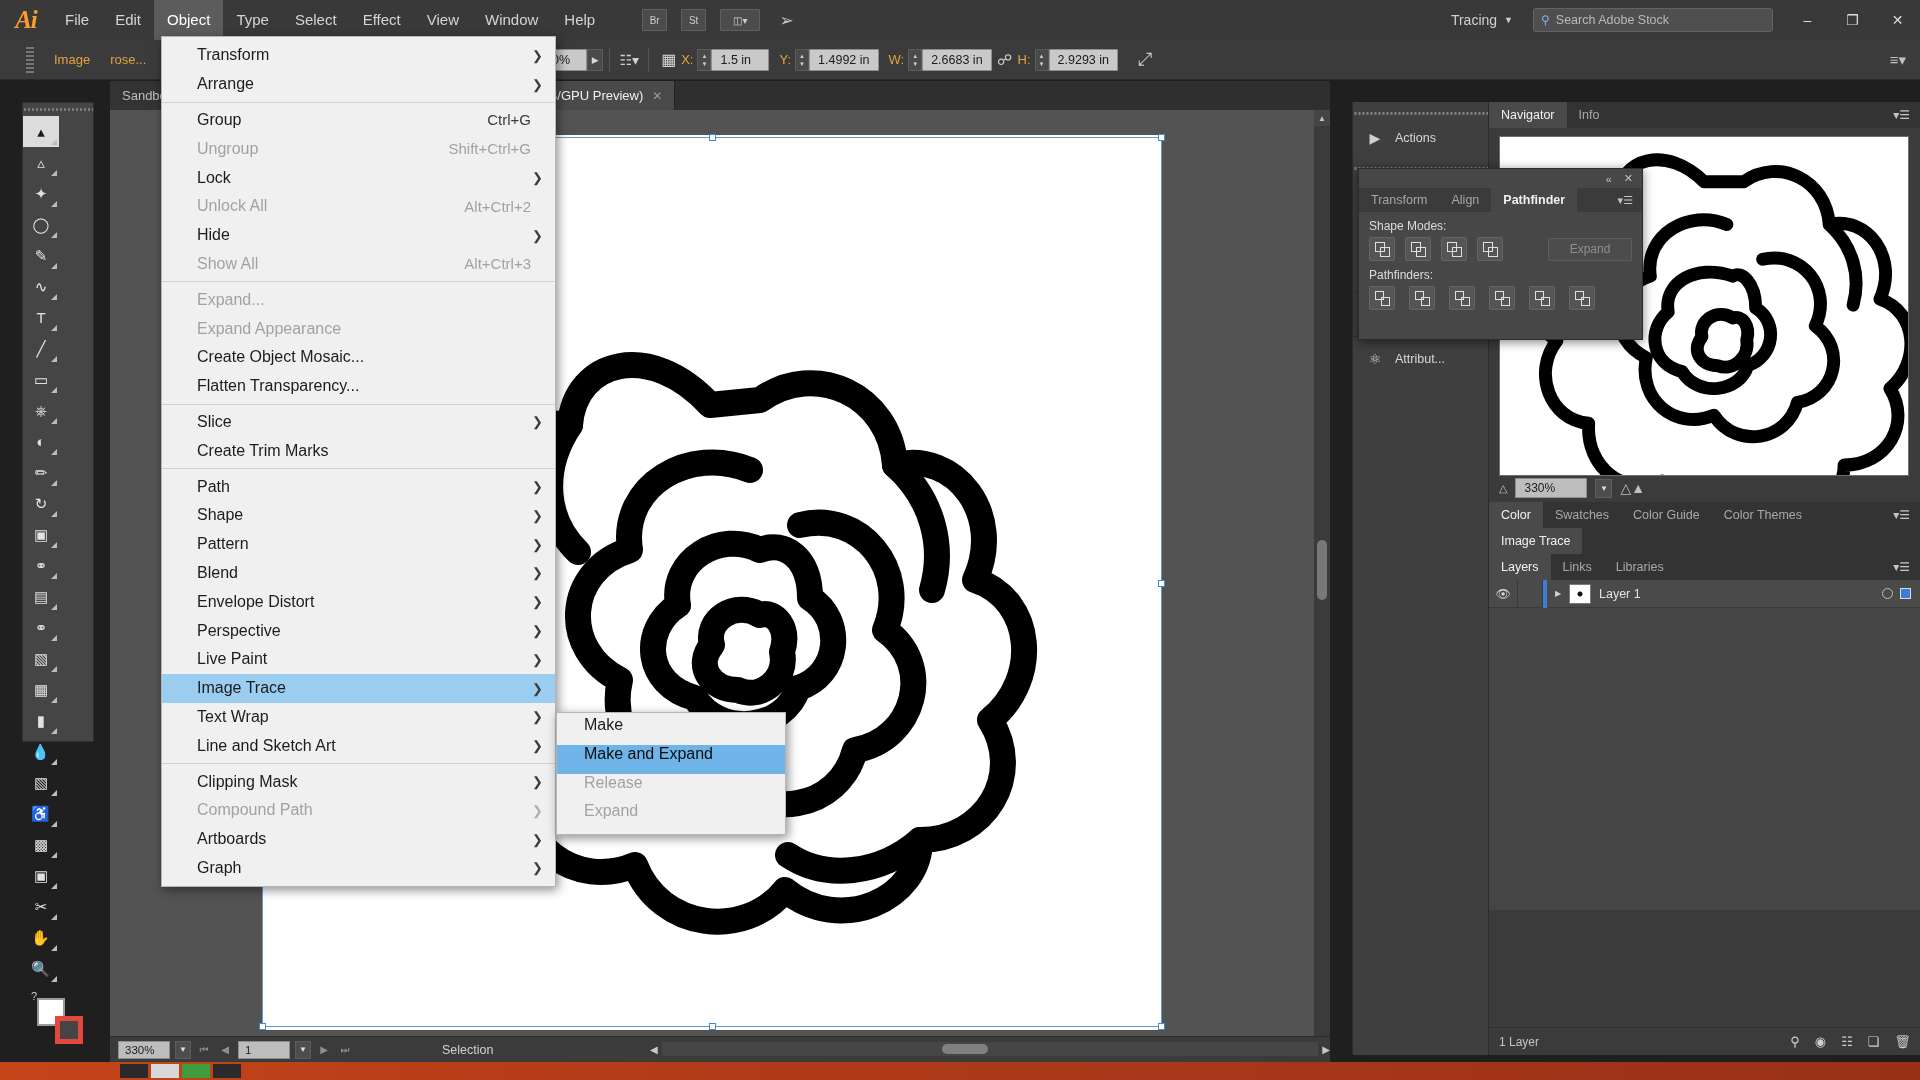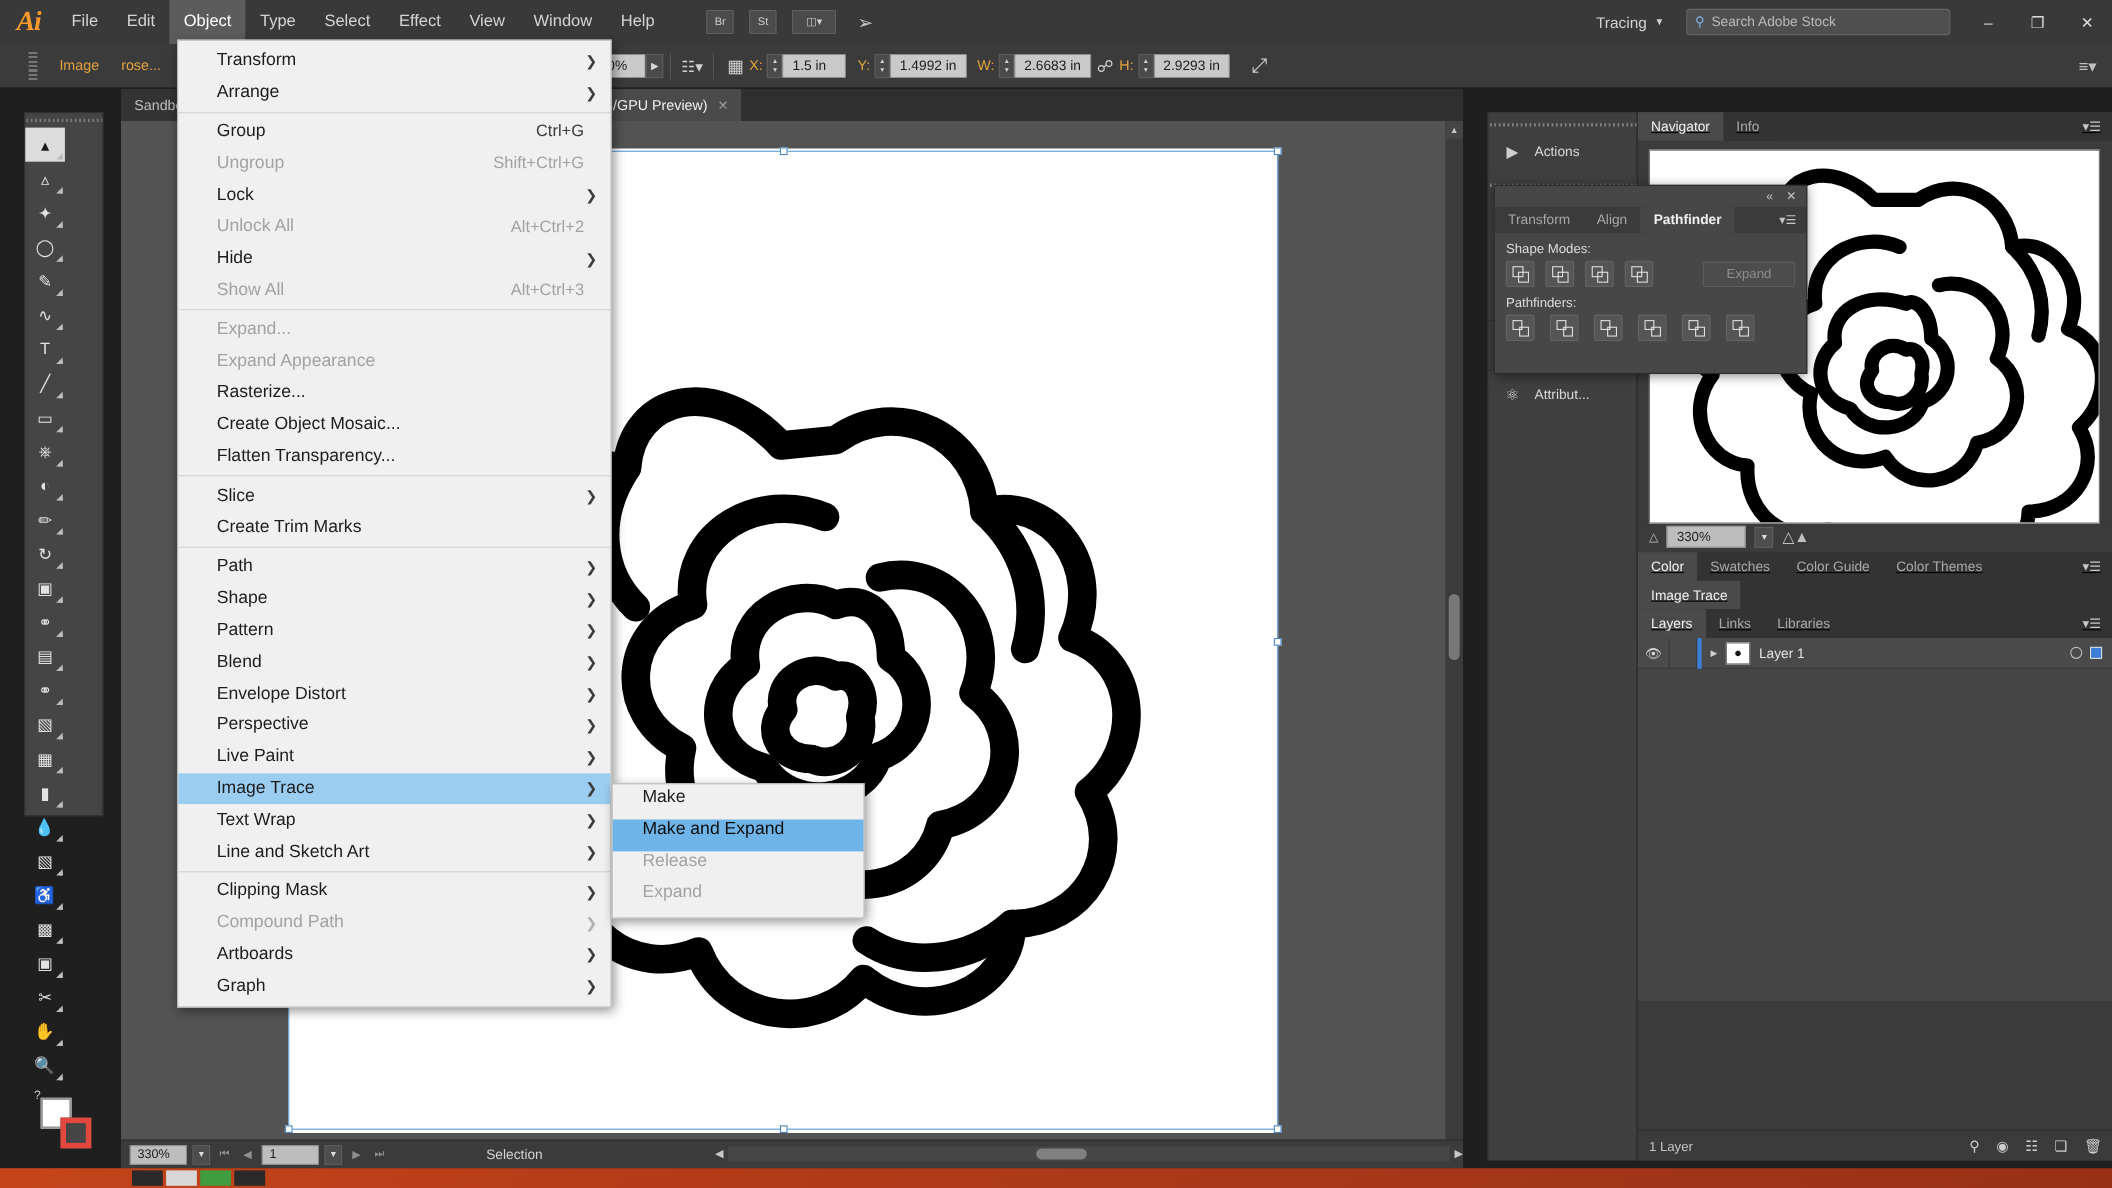--- a/index.html
+++ b/index.html
@@ -177,21 +177,21 @@
     color: #d8d8d8; font-size: 12.5px;
   }
   .rail-ico { width: 22px; height: 20px; display:flex;align-items:center;justify-content:center; color: #cfcfcf; font-size: 14px; }
   .rail-div { height: 1px; background: #323232; margin: 3px 0; }
 
   .rightpanel {
     position: absolute; top: 102px; right: 0; width: 432px; height: 953px;
     background: #3b3b3b; border-left: 1px solid #2c2c2c;
   }
   .ptabs {
-    display: flex; height: 26px; background: #333333; align-items: stretch; text-decoration: underline;
+    display: flex; height: 26px; background: #333333; align-items: stretch;
   }
   .ptab {
     padding: 0 12px; display: flex; align-items: center; font-size: 12.5px;
     color: #a9a9a9; background: #333;
   }
   .ptab.active { background: #4a4a4a; color: #f1f1f1; }
   .ptab-menu { margin-left: auto; color: #c6c6c6; font-size: 12px; padding: 0 10px; display:flex;align-items:center; }
 
   .navigator-body { background: #3b3b3b; padding: 8px 10px 0 10px; }
   .nav-view {
@@ -708,23 +708,20 @@
         <span class="sc">Alt+Ctrl+3</span>
       </div>
       <div class="mdiv"></div>
       <div class="mrow dim">
         <span>Expand...</span>
       </div>
       <div class="mrow dim">
         <span>Expand Appearance</span>
       </div>
       <div class="mrow">
-        <span>Rasterize...</span>
-      </div>
-      <div class="mrow">
         <span>Create Object Mosaic...</span>
       </div>
       <div class="mrow">
         <span>Flatten Transparency...</span>
       </div>
       <div class="mdiv"></div>
       <div class="mrow">
         <span>Slice</span>
         <span class="arw">❯</span>
       </div>

